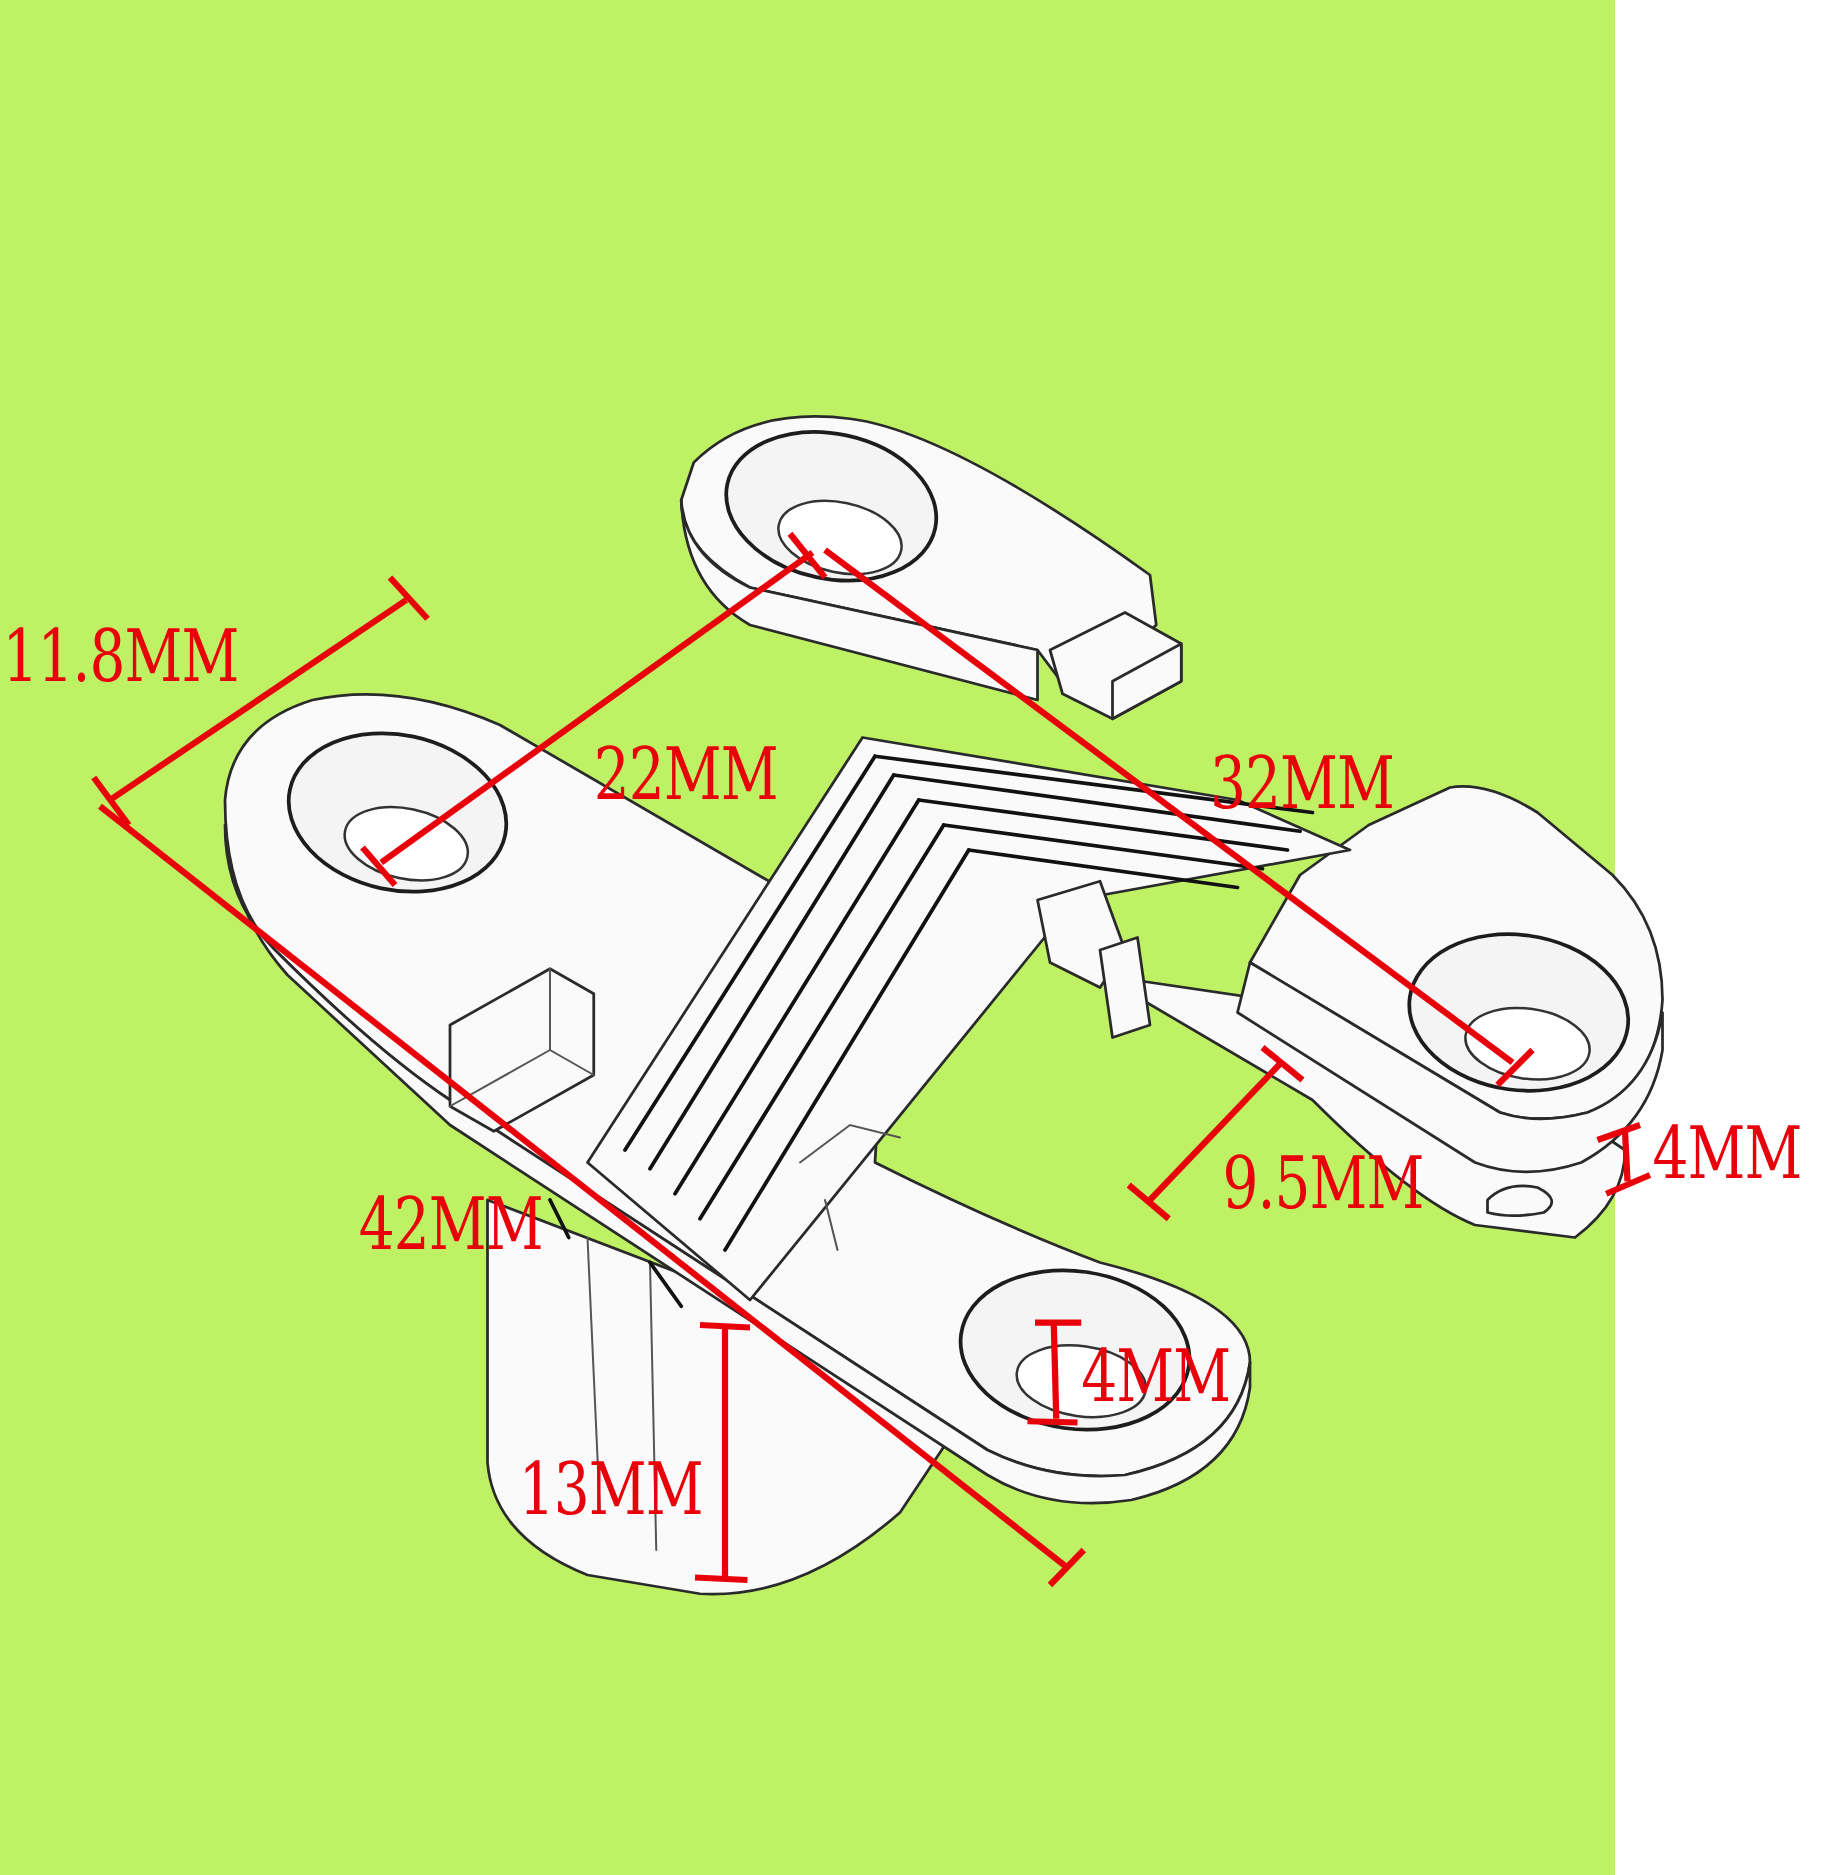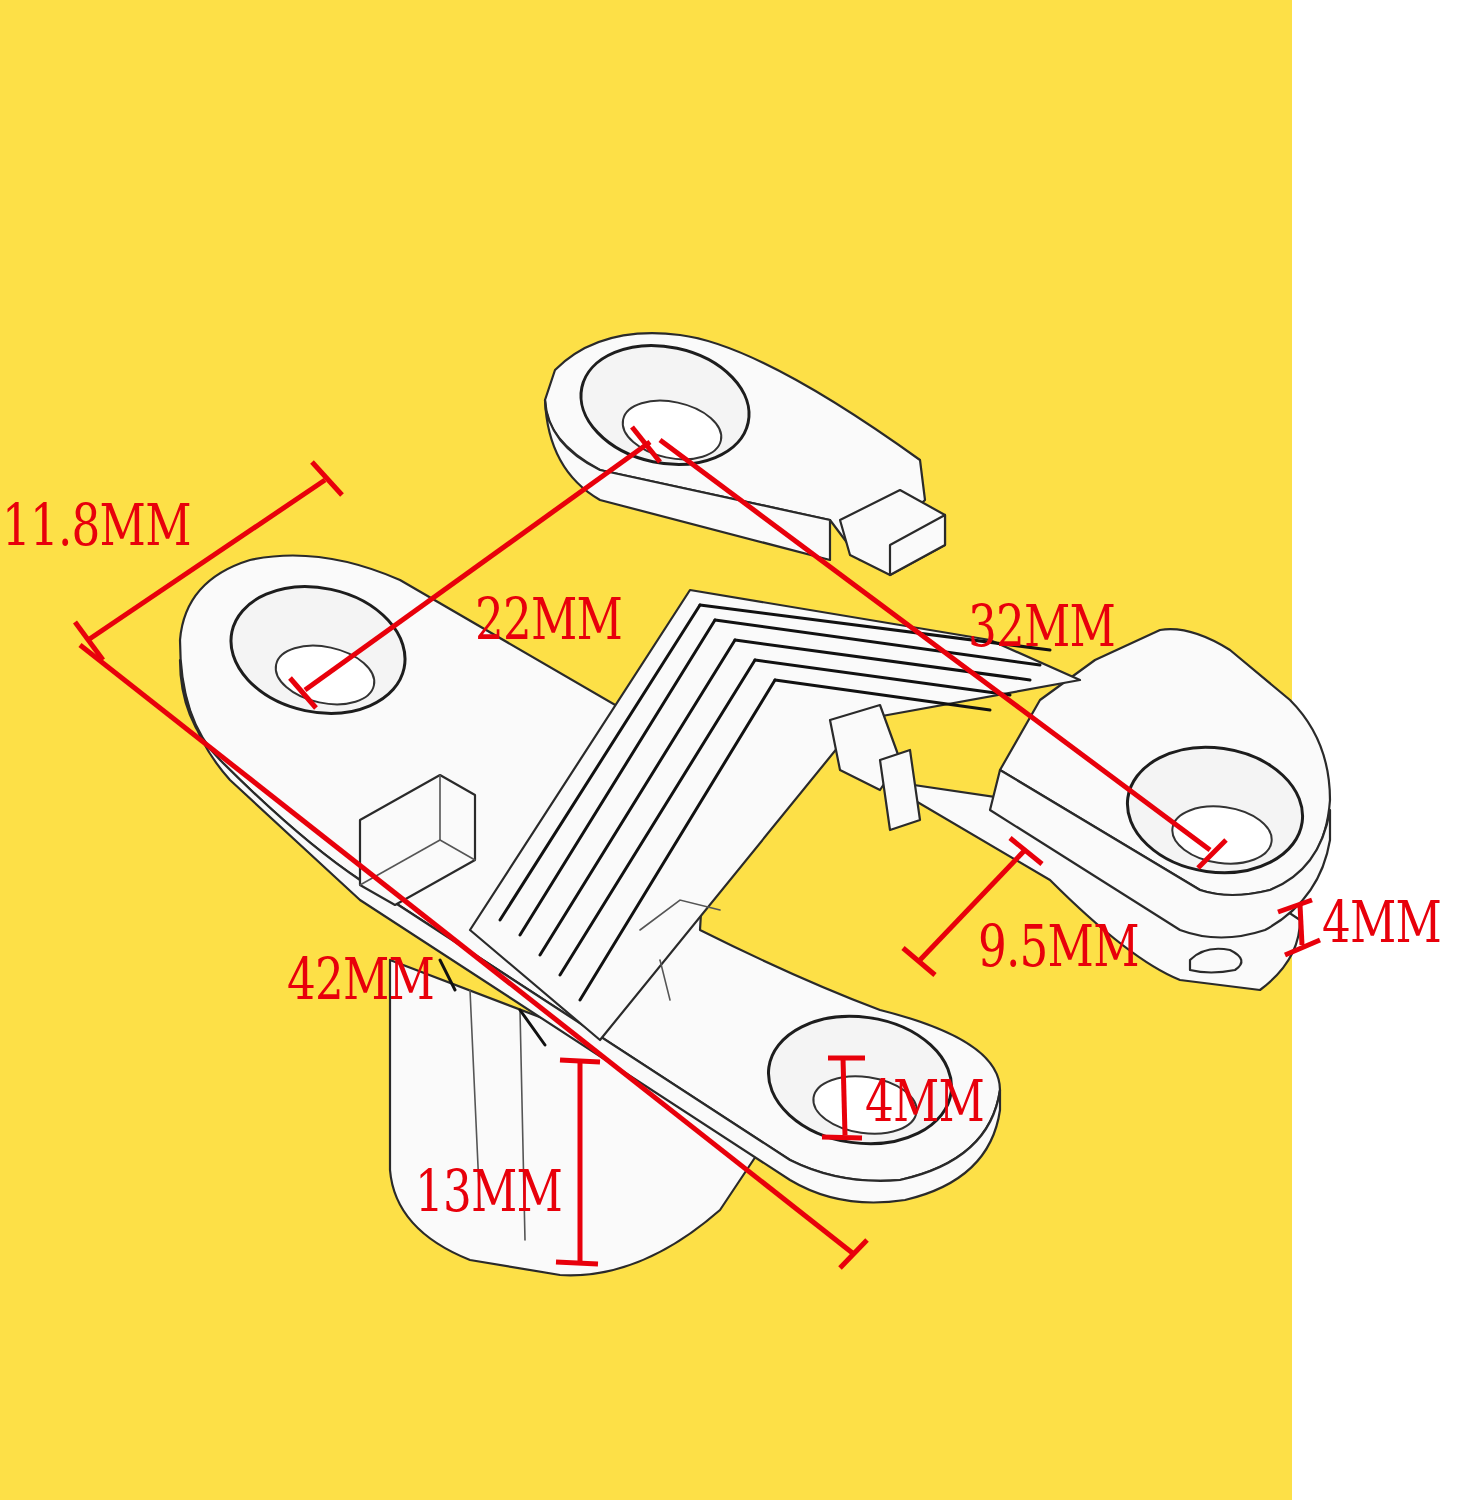--- a/index.html
+++ b/index.html
@@ -1,17 +1,17 @@
 <!DOCTYPE html>
 <html><head>
   <meta charset="utf-8">
   <style>
     html, body { margin: 0; padding: 0; background: #ffffff; }
     body { width: 1476px; height: 1500px; overflow: hidden; position: relative; }
-    #stage { position: absolute; left: 0; top: 0; width: 1292px; height: 1500px; background: #fde047; }
+    #stage { position: absolute; left: 0; top: 0; width: 1292px; height: 1500px; background: #bef264; }
     svg { position: absolute; left: 0; top: 0; }
     .sk { fill: #fafafa; stroke: #2a2a2a; stroke-width: 2.2; stroke-linejoin: round; stroke-linecap: round; }
     .sk-light { fill: none; stroke: #555; stroke-width: 1.6; stroke-linecap: round; }
     .sk-dark { fill: none; stroke: #111; stroke-width: 3; stroke-linecap: round; }
     .hole-outer { fill: #f4f4f4; stroke: #1d1d1d; stroke-width: 3; }
     .hole-inner { fill: #ffffff; stroke: #333; stroke-width: 2; }
     .dim { stroke: #e8000b; stroke-width: 5; stroke-linecap: butt; fill: none; }
     .dim-label {
       position: absolute;
       font-family: "DejaVu Serif", "Liberation Serif", serif;

